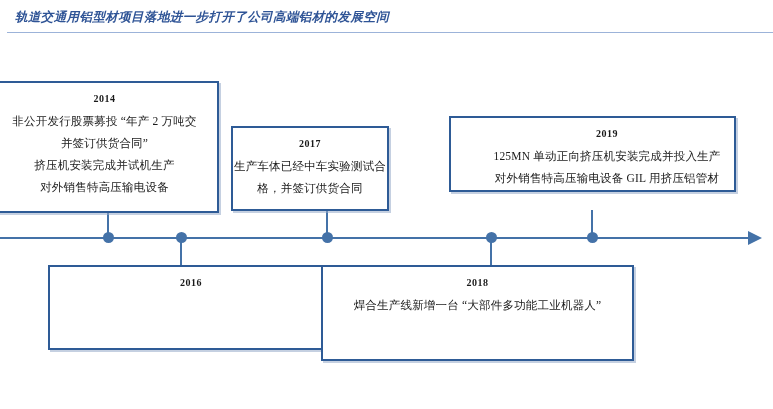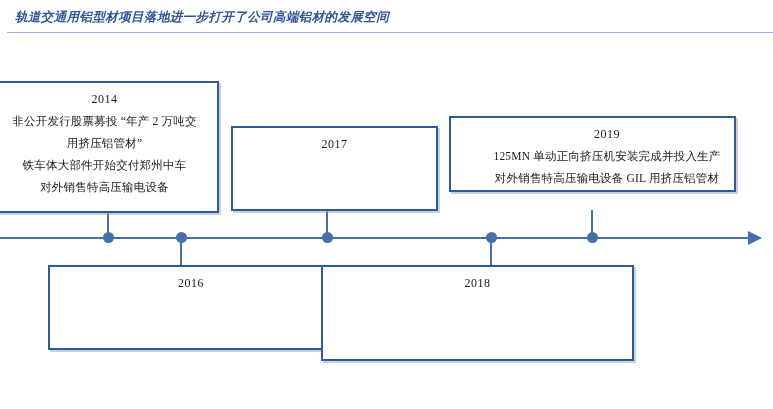--- a/index.html
+++ b/index.html
@@ -86,22 +86,22 @@
     border: 2px solid #2e5b96;
     box-sizing: border-box;
     box-shadow: 2px 2px 0 0 rgba(150,170,200,0.55);
     display: flex;
     flex-direction: column;
     align-items: center;
     justify-content: flex-start;
     padding: 7px 6px 6px 6px;
   }
   .event-year {
-    font-size: 12px;
-    font-weight: normal;
+    font-size: 10px;
+    font-weight: bold;
     color: #1a1a1a;
     letter-spacing: 0.5px;
     line-height: 18px;
     margin-bottom: 2px;
     text-align: center;
   }
   .event-line {
     font-size: 11.5px;
     color: #1a1a1a;
     line-height: 22px;
@@ -110,21 +110,21 @@
     letter-spacing: 0.2px;
   }
   .event-lines {
     display: flex;
     flex-direction: column;
     align-items: center;
   }
 
   
   #box-2014 { left: -8px;  top: 81px;  width: 227px; height: 132px; border-left: none; }
-  #box-2017 { left: 231px; top: 126px; width: 207px; height: 85px; }
+  #box-2017 { left: 231px; top: 126px; width: 158px; height: 85px; }
   #box-2019 { left: 449px; top: 116px; width: 287px; height: 76px; padding-left: 35px; }
   #box-2016 { left: 48px;  top: 265px; width: 286px; height: 85px; }
   #box-2018 { left: 321px; top: 265px; width: 313px; height: 96px; }
 </style>
 </head>
 <body>
 
 <div class="header">
   <div class="header-title">轨道交通用铝型材项目落地进一步打开了公司高端铝材的发展空间</div>
   <div class="header-rule"></div>
@@ -142,39 +142,44 @@
 <div class="connector" style="left:108px; top:212px; height:26px;"></div>
 <div class="connector" style="left:181px; top:238px; height:28px;"></div>
 <div class="connector" style="left:327px; top:210px; height:28px;"></div>
 <div class="connector" style="left:491px; top:238px; height:28px;"></div>
 <div class="connector" style="left:592px; top:210px; height:28px;"></div>
 
 <div class="event-box" id="box-2014">
   <div class="event-year">2014</div>
   <div class="event-lines">
     <div class="event-line">非公开发行股票募投 “年产 2 万吨交</div>
-    <div class="event-line">用挤压铝管材”</div>
-    <div class="event-line">铁车体大部件开始交付郑州中车</div>
+    <div class="event-line">并签订供货合同”</div>
+    <div class="event-line">挤压机安装完成并试机生产</div>
     <div class="event-line">对外销售特高压输电设备</div>
   </div>
 </div>
 
 <div class="event-box" id="box-2017">
   <div class="event-year">2017</div>
+  <div class="event-lines">
+    <div class="event-line">生产车体已经中车实验测试合</div>
+    <div class="event-line">格，并签订供货合同</div>
+  </div>
 </div>
 
 <div class="event-box" id="box-2019">
   <div class="event-year">2019</div>
   <div class="event-lines">
     <div class="event-line">125MN 单动正向挤压机安装完成并投入生产</div>
     <div class="event-line">对外销售特高压输电设备 GIL 用挤压铝管材</div>
   </div>
 </div>
 
 <div class="event-box" id="box-2016">
   <div class="event-year">2016</div>
 </div>
 
 <div class="event-box" id="box-2018">
   <div class="event-year">2018</div>
   <div class="event-lines">
+    <div class="event-line">焊合生产线新增一台 “大部件多功能工业机器人”</div>
   </div>
 </div>
 
 </body></html>

